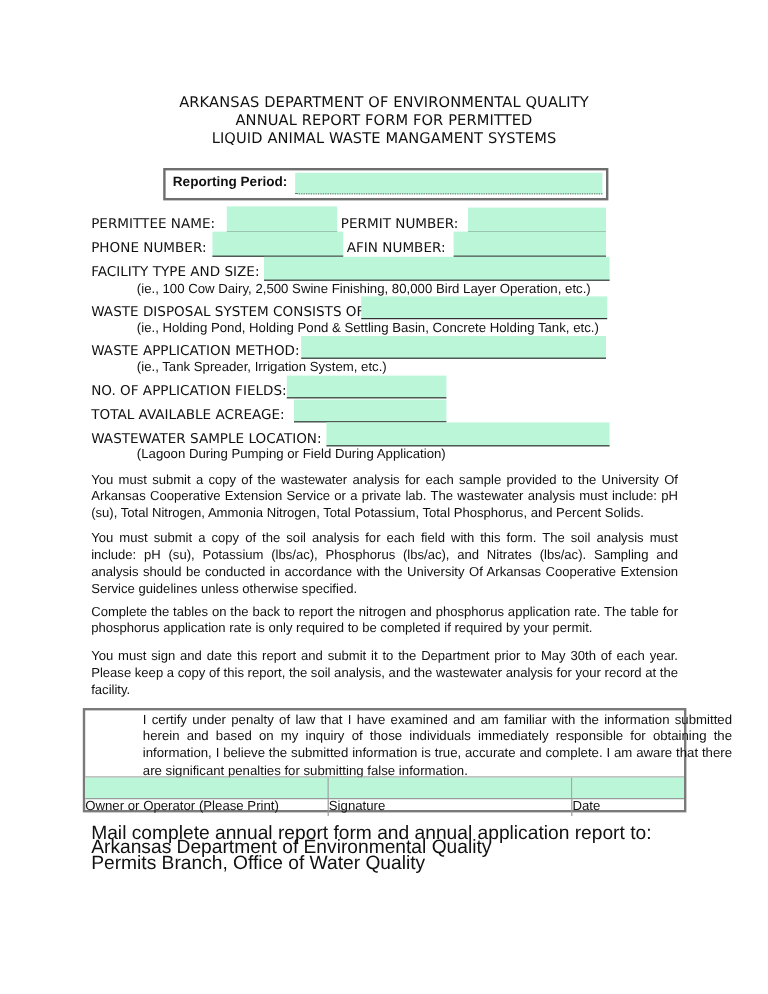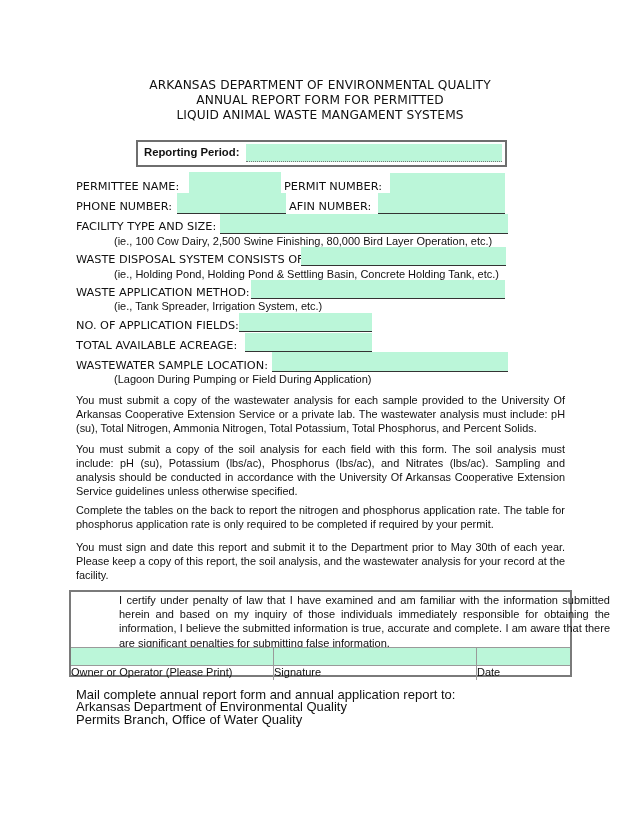--- a/index.html
+++ b/index.html
@@ -55,21 +55,21 @@
       position: absolute; left: 0; top: 73px; width: 499px; height: 10px;
       border-top: 1px solid #9a9a9a; display: flex;
     }
     .cap-cell {
       height: 14px; box-sizing: border-box; text-align: left; font-size: 11px; line-height: 13px;
     }
     .c1 { width: 203px; border-right: 1px solid #9a9a9a; }
     .c2 { width: 203px; border-right: 1px solid #9a9a9a; }
     .c3 { width: 93px; }
     .mail {
-      position: absolute; left: 76px; top: 689px; font-size: 13px; line-height: 12.3px; color: #111;
+      position: absolute; left: 76px; top: 689px; font-size: 16px; line-height: 12.3px; color: #111;
     }
   </style>
 </head>
 <body>
 
 <div class="title" style="top:78px">ARKANSAS DEPARTMENT OF ENVIRONMENTAL QUALITY</div>
 <div class="title" style="top:93px">ANNUAL REPORT FORM FOR PERMITTED</div>
 <div class="title" style="top:108px">LIQUID ANIMAL WASTE MANGAMENT SYSTEMS</div>
 
 <div class="period-box">

